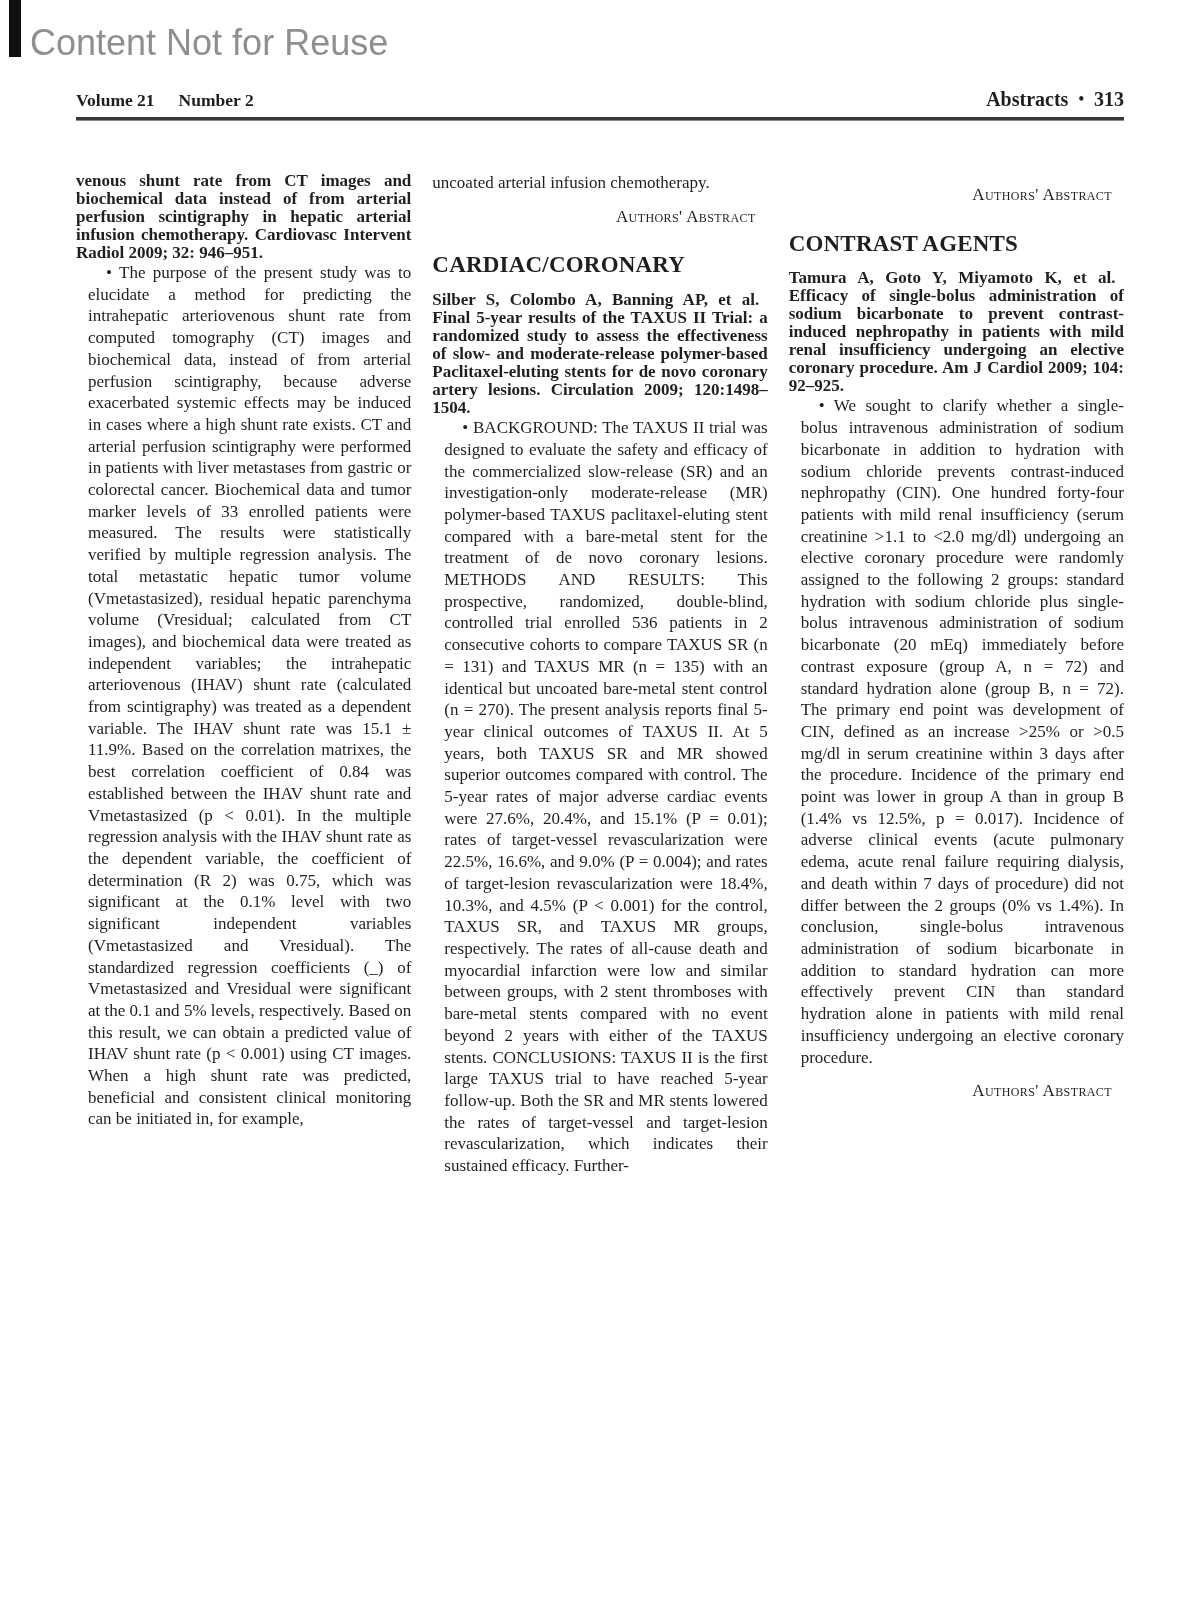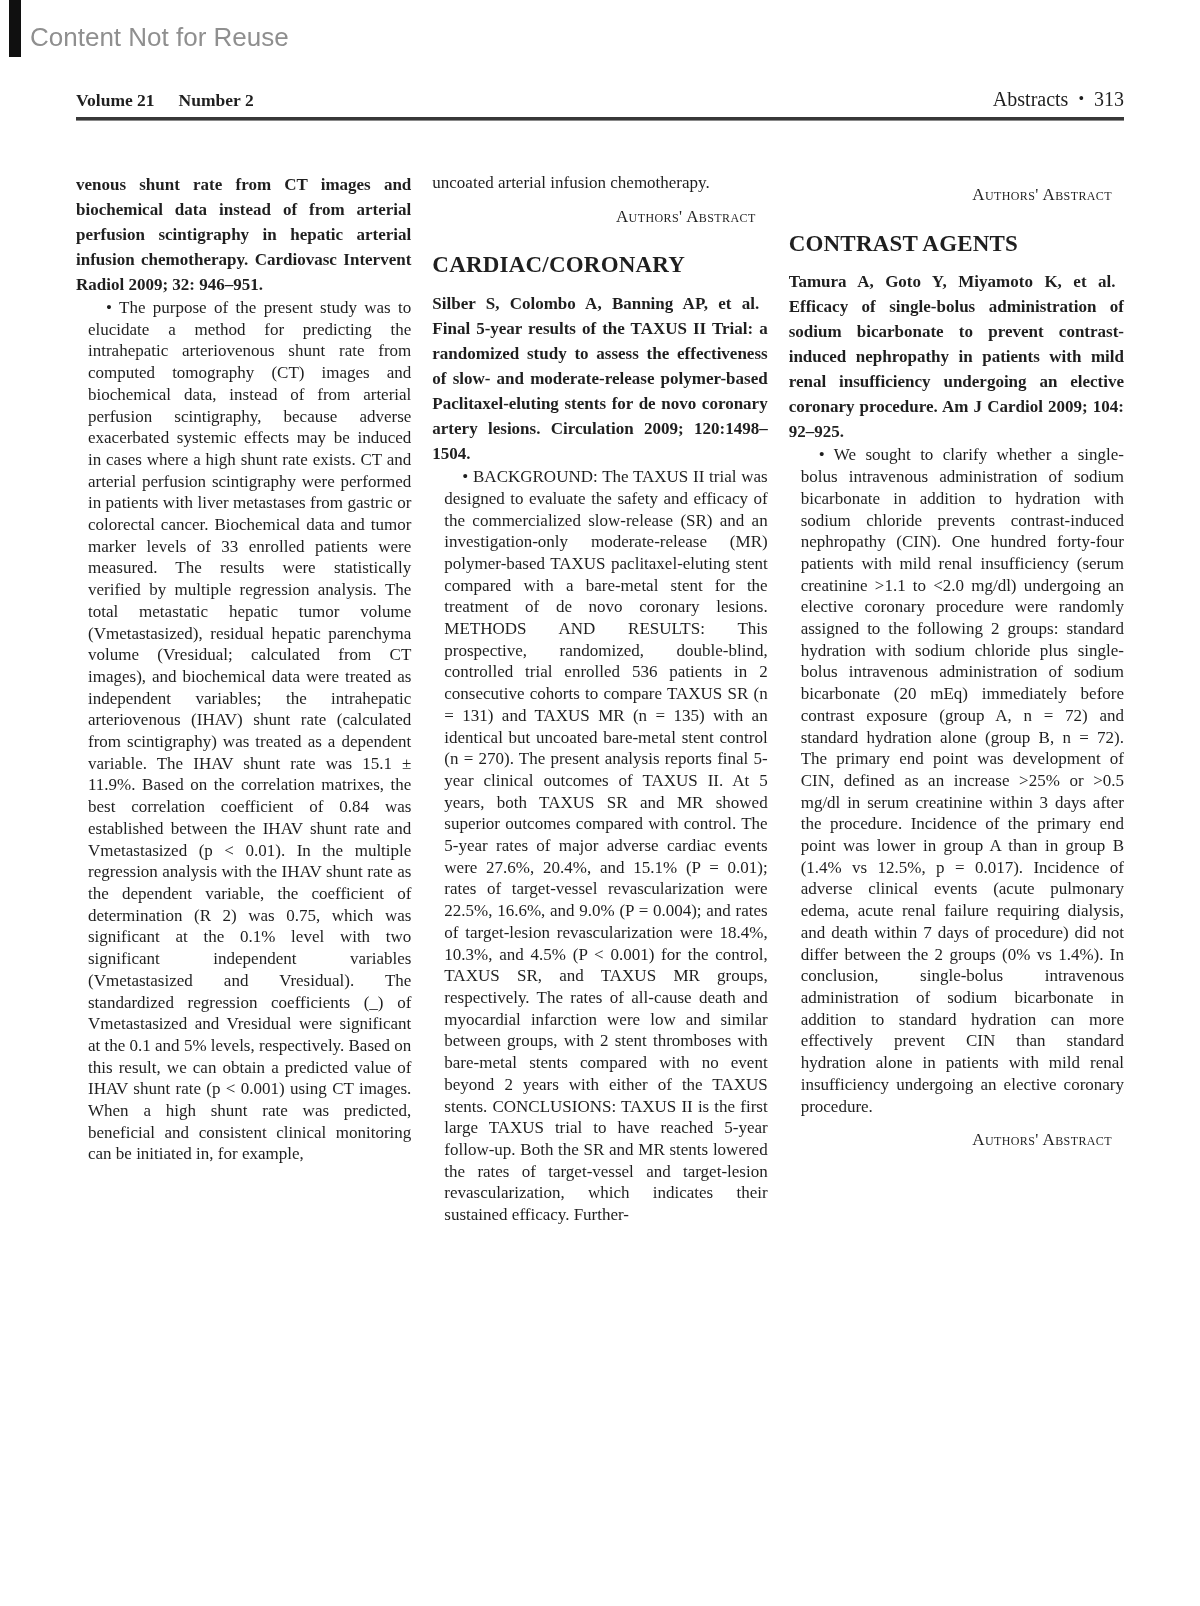--- a/index.html
+++ b/index.html
@@ -10,21 +10,21 @@
     background: #ffffff;
     font-family: "Liberation Serif", serif;
     color: #1f1f1f;
     overflow: hidden;
   }
   .watermark {
     position: absolute;
     left: 30px;
     top: 22px;
     font-family: "Liberation Sans", sans-serif;
-    font-size: 26px;
+    font-size: 36px;
     color: #8f8f8f;
   }
   .corner-mark {
     position: absolute;
     left: 9px;
     top: 0;
     width: 12px;
     height: 57px;
     background: #101010;
   }
@@ -33,21 +33,21 @@
     left: 76px;
     right: 76px;
     top: 88px;
     display: flex;
     justify-content: space-between;
     align-items: baseline;
     text-align: right;
   }
   .rh-left { font-weight: 700; font-size: 17.5px; }
   .rh-left .num { margin-left: 24px; }
-  .rh-right { font-weight: 400; font-size: 20px; }
+  .rh-right { font-weight: 700; font-size: 20px; }
   .rh-right .dot { margin: 0 10px; font-size: 16px; position: relative; top: -2px; }
   .head-rule {
     position: absolute;
     left: 76px;
     right: 76px;
     top: 117px;
     height: 3px;
     background: #383838;
     border-bottom: 1px solid #8a8a8a;
   }
@@ -60,21 +60,21 @@
     grid-template-columns: 1fr 1fr 1fr;
     column-gap: 21px;
   }
   .col {
     font-size: 17px;
     line-height: 21.7px;
     text-align: justify;
   }
   .citation {
     font-weight: 700;
-    line-height: 25px;
+    line-height: 18px;
     margin: 0;
   }
   .para { margin: 0; }
   .para.bulleted { text-indent: 18px; margin-left: 12px; }
   .authors {
     font-variant: small-caps;
     letter-spacing: 0.4px;
     text-align: right;
     margin: 12px;
   }

